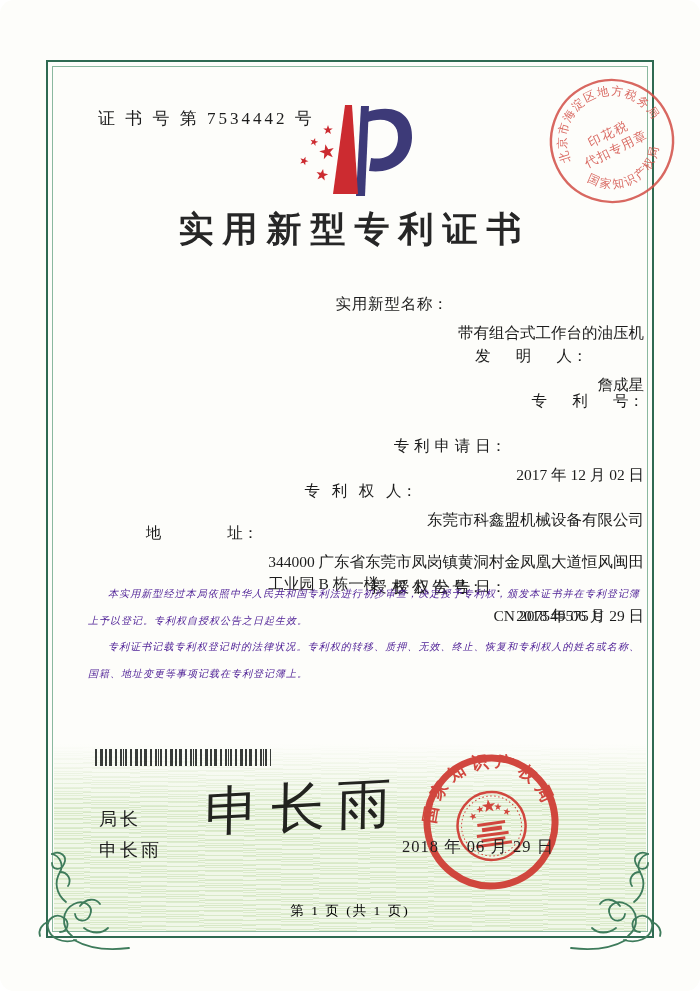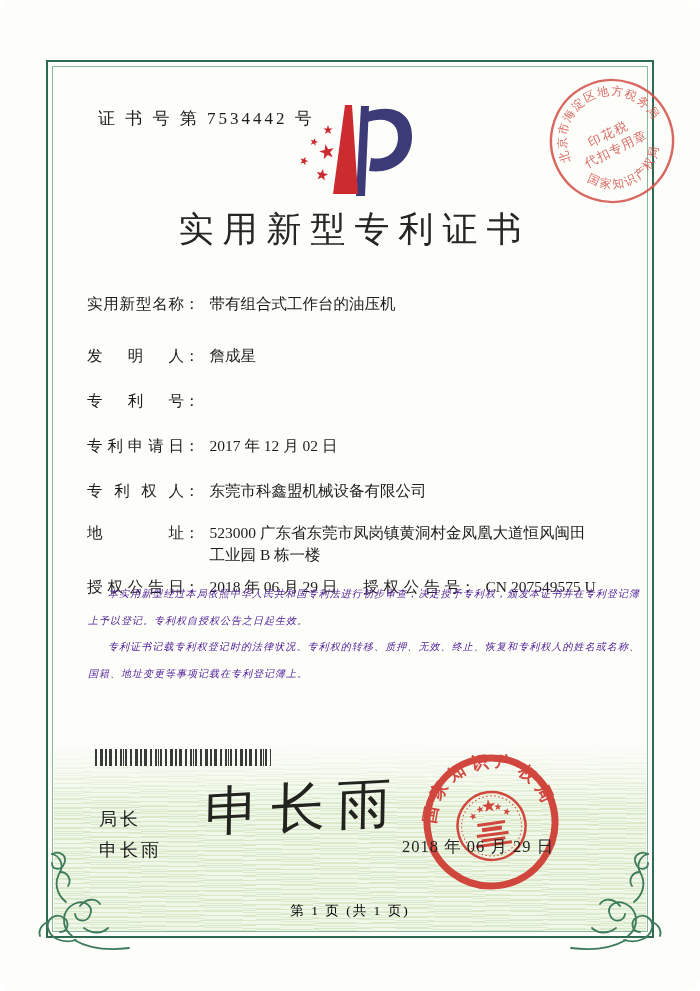--- a/index.html
+++ b/index.html
@@ -30,28 +30,28 @@
   .orn-right{right:36px;top:836px;transform:scaleX(-1);}
   
   .cert-no{position:absolute;left:98px;top:107px;font-size:17px;letter-spacing:3px;}
   
   .logo{position:absolute;left:283px;top:98px;width:140px;height:112px;}
   
   .tax-stamp{position:absolute;left:537px;top:66px;width:150px;height:150px;opacity:.88;}
   
   .title{
     position:absolute;left:0;right:0;top:206px;text-align:center;
-    font-size:35px;letter-spacing:9px;padding-left:9px;color:#262626;font-weight:400;
+    font-size:35px;letter-spacing:9px;padding-left:9px;color:#262626;font-weight:700;
   }
   
   .fields{position:absolute;left:87px;right:56px;top:293px;font-size:15.5px;z-index:4;}
-  .field{position:absolute;left:0;right:0;display:flex;align-items:flex-start;line-height:22px;}
+  .field{position:absolute;left:8px;right:0;display:flex;align-items:flex-start;line-height:22px;justify-content:flex-end;}
   .f-label{display:inline-block;width:97px;text-align:justify;text-align-last:justify;flex:none;}
   .f-colon{flex:none;}
-  .f-value{margin-left:10px;}
+  .f-value{margin-left:10px;margin-top:29px;}
   .pair2{position:absolute;left:276px;top:0;display:flex;}
   
   .paras{position:absolute;left:88px;right:60px;top:581px;z-index:4;}
   .paras p{
     margin:0;font-size:10px;line-height:26.5px;text-indent:2em;text-align:justify;
     font-style:italic;letter-spacing:1px;color:#4c1d95;
   }
   
   .barcode{
     position:absolute;left:95px;top:749px;width:176px;height:17px;z-index:4;
@@ -172,21 +172,21 @@
     </div>
     <div class="field" style="top:187px">
       <span class="f-label">专利权人</span>
         <span class="f-colon">：</span>
       <span class="f-value">东莞市科鑫盟机械设备有限公司</span>
     </div>
     <div class="field" style="top:229px">
       <span class="f-label">地址</span>
         <span class="f-colon">：</span>
       <span class="f-value">
-        <span style="display:block">523000 广东省东莞市凤岗镇黄洞村金凤凰大道恒风闽田</span>
+        <span style="display:block">344000 广东省东莞市凤岗镇黄洞村金凤凰大道恒风闽田</span>
         <span style="display:block">工业园 B 栋一楼</span>
       </span>
     </div>
     <div class="field" style="top:283px">
       <span class="f-label">授权公告日</span>
         <span class="f-colon">：</span>
       <span class="f-value">2018 年 06 月 29 日</span>
       <span class="pair2">
         <span class="f-label">授权公告号</span>
           <span class="f-colon">：</span>

